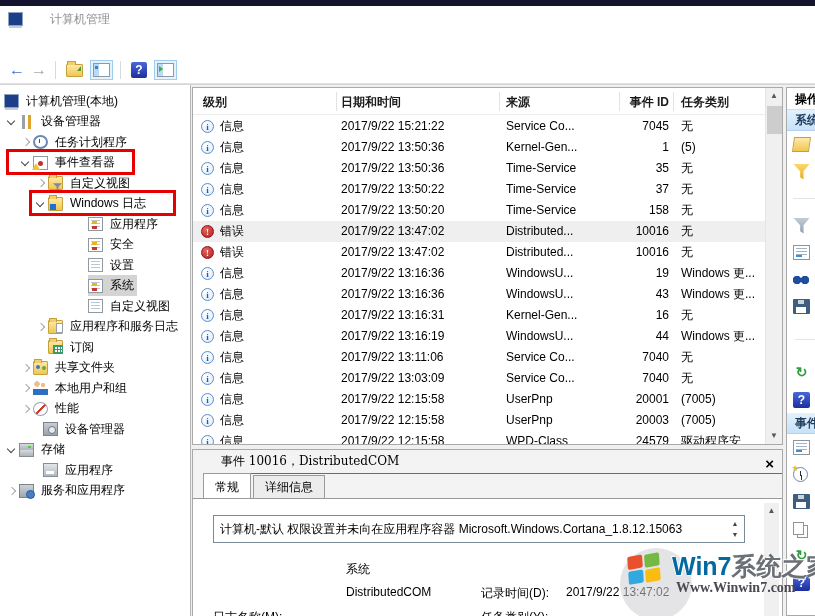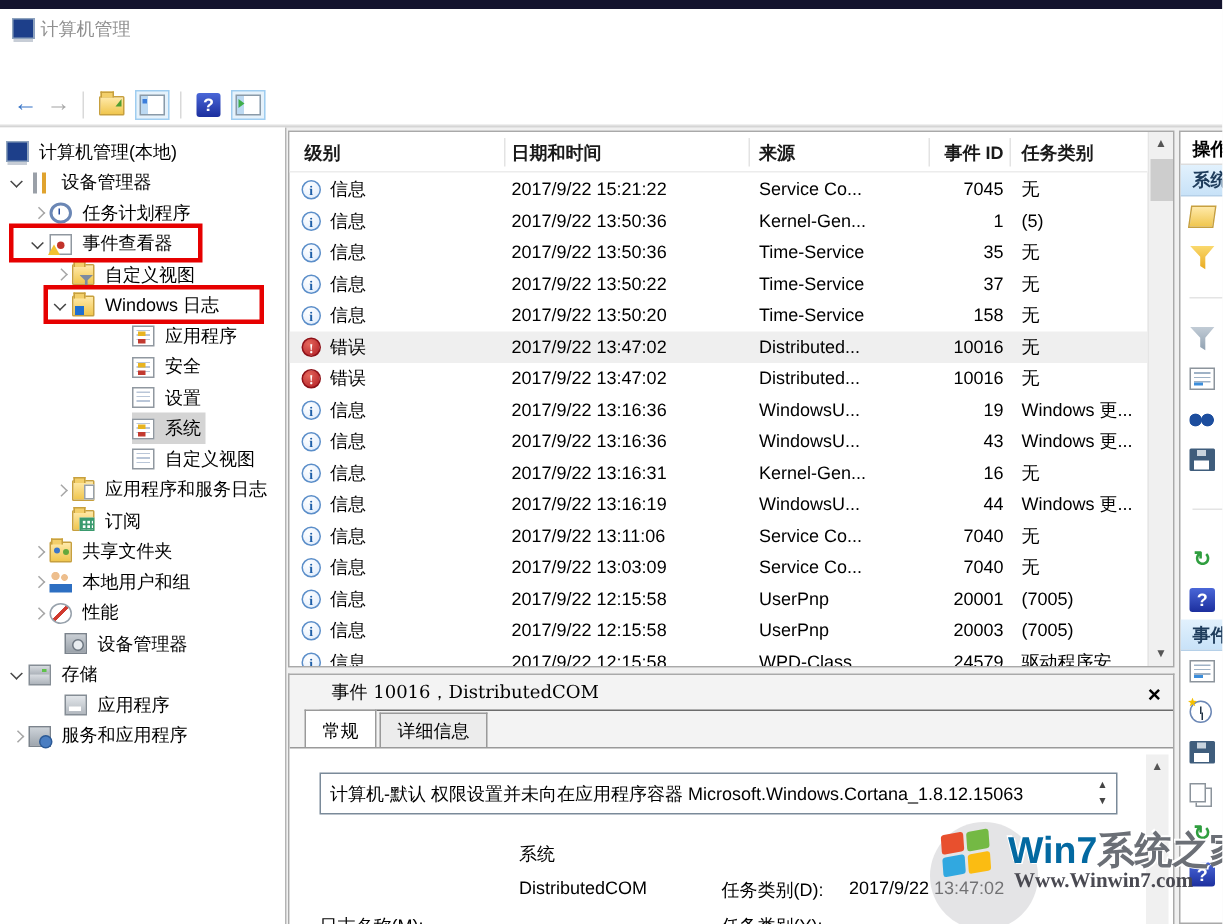--- a/index.html
+++ b/index.html
@@ -2,21 +2,21 @@
 <html><head>
 <meta charset="utf-8">
 <style>
   html,body{margin:0;padding:0;background:#fff;}
   *{box-sizing:border-box;}
   .window{position:relative;width:815px;height:616px;overflow:hidden;background:#fff;
     font-family:"Liberation Sans",sans-serif;font-size:12px;color:#000;}
   
   .topstrip{position:absolute;left:0;top:0;right:0;height:6px;background:#14142e;}
   .titlebar{position:absolute;left:0;top:6px;right:0;height:26px;background:#fff;display:flex;align-items:center;padding-left:8px;}
-  .title-text{color:#8f8f8f;margin-left:0;}
+  .title-text{color:#8f8f8f;margin-left:23px;}
   .menubar{position:absolute;left:0;top:32px;right:0;height:25px;background:#fff;display:flex;align-items:center;padding-left:4px;margin-top:39px;}
   .mitem{padding:3px 9px;color:#111;}
   .toolbar{position:absolute;left:0;top:57px;right:0;height:27px;background:#fff;border-bottom:1px solid #e0e0e0;display:flex;align-items:center;padding-left:6px;}
   .tb-sep{width:1px;height:18px;background:#d9d9d9;margin:0 5px;}
   .tb-arrow{font-size:16px;font-weight:bold;width:22px;text-align:center;}
   .tb-back{color:#3a76c8;}
   .tb-fwd{color:#a8a8a8;}
   .tb-btn{padding:2px;margin:0 2px;border:1px solid transparent;display:flex;align-items:center;justify-content:center;}
   .tb-btn.on{border:1px solid #9fcdf0;background:#e6f2fb;}
   .tb-folder{width:17px;height:13px;background:linear-gradient(#ffe9a8,#f0c64e);border:1px solid #c7a03e;border-radius:1px;position:relative;}
@@ -485,21 +485,21 @@
         <div class="dsb">
           <div class="sb-btn">▲</div>
         </div>
         <div class="frow" style="top:62px">
           <span class="flabel">日志名称(M):</span>
           <span>系统</span>
         </div>
         <div class="frow" style="top:86px">
           <span class="flabel">来源(S):</span>
           <span class="fval1">DistributedCOM</span>
-          <span class="flabel2">任务类别(D):</span>
+          <span class="flabel2">记录时间(D):</span>
           <span>2017/9/22 13:47:02</span>
         </div>
         <div class="frow" style="top:110px">
           <span class="flabel">事件 ID(E):</span>
           <span class="fval1"></span>
           <span class="flabel2">任务类别(Y):</span>
         </div>
       </div>
     </div>
 

